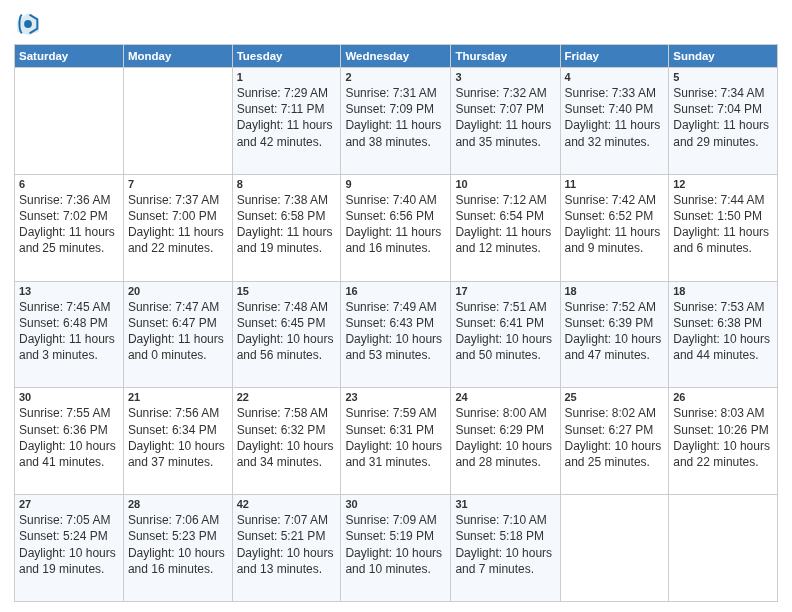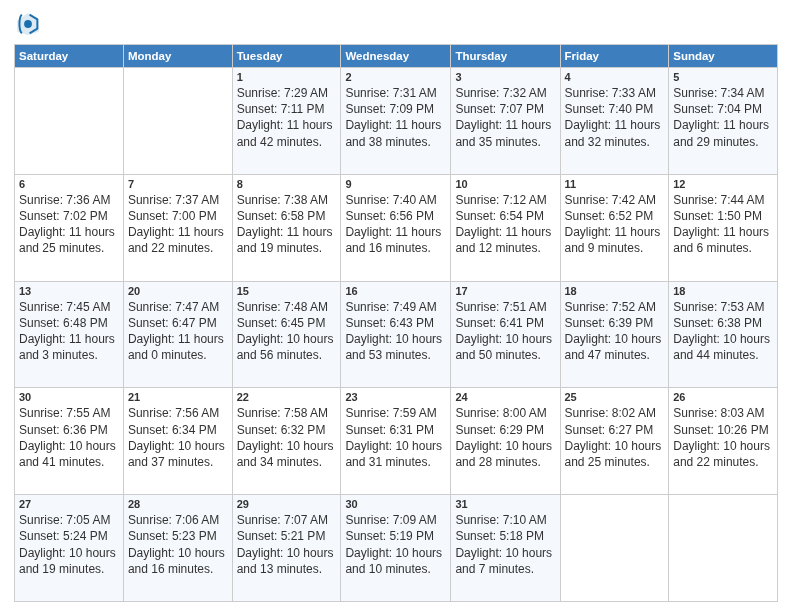--- a/index.html
+++ b/index.html
@@ -308,21 +308,21 @@
 Sunset: 5:24 PM
 Daylight: 10 hours and 19 minutes.</div>
           </td>
           <td>
             <span class="day-num">28</span>
             <div class="cell-text">Sunrise: 7:06 AM
 Sunset: 5:23 PM
 Daylight: 10 hours and 16 minutes.</div>
           </td>
           <td>
-            <span class="day-num">29</span>
+            <span class="day-num">42</span>
             <div class="cell-text">Sunrise: 7:07 AM
 Sunset: 5:21 PM
 Daylight: 10 hours and 13 minutes.</div>
           </td>
           <td>
             <span class="day-num">30</span>
             <div class="cell-text">Sunrise: 7:09 AM
 Sunset: 5:19 PM
 Daylight: 10 hours and 10 minutes.</div>
           </td>

